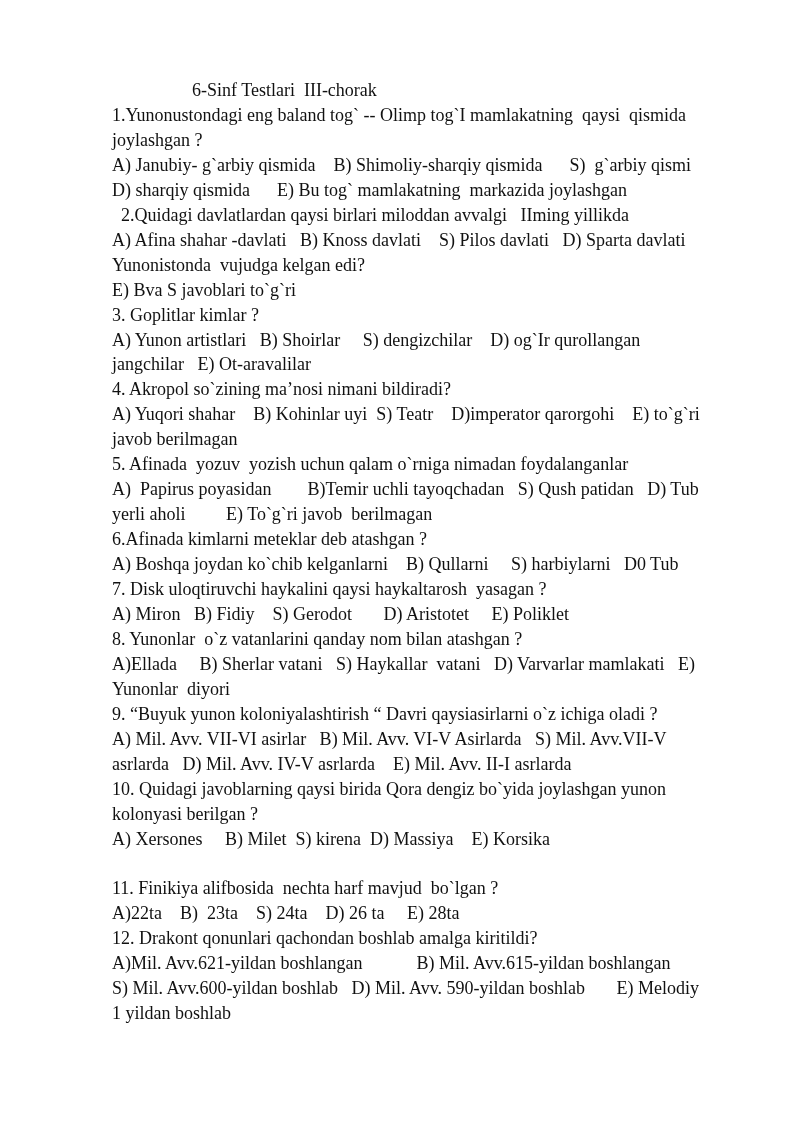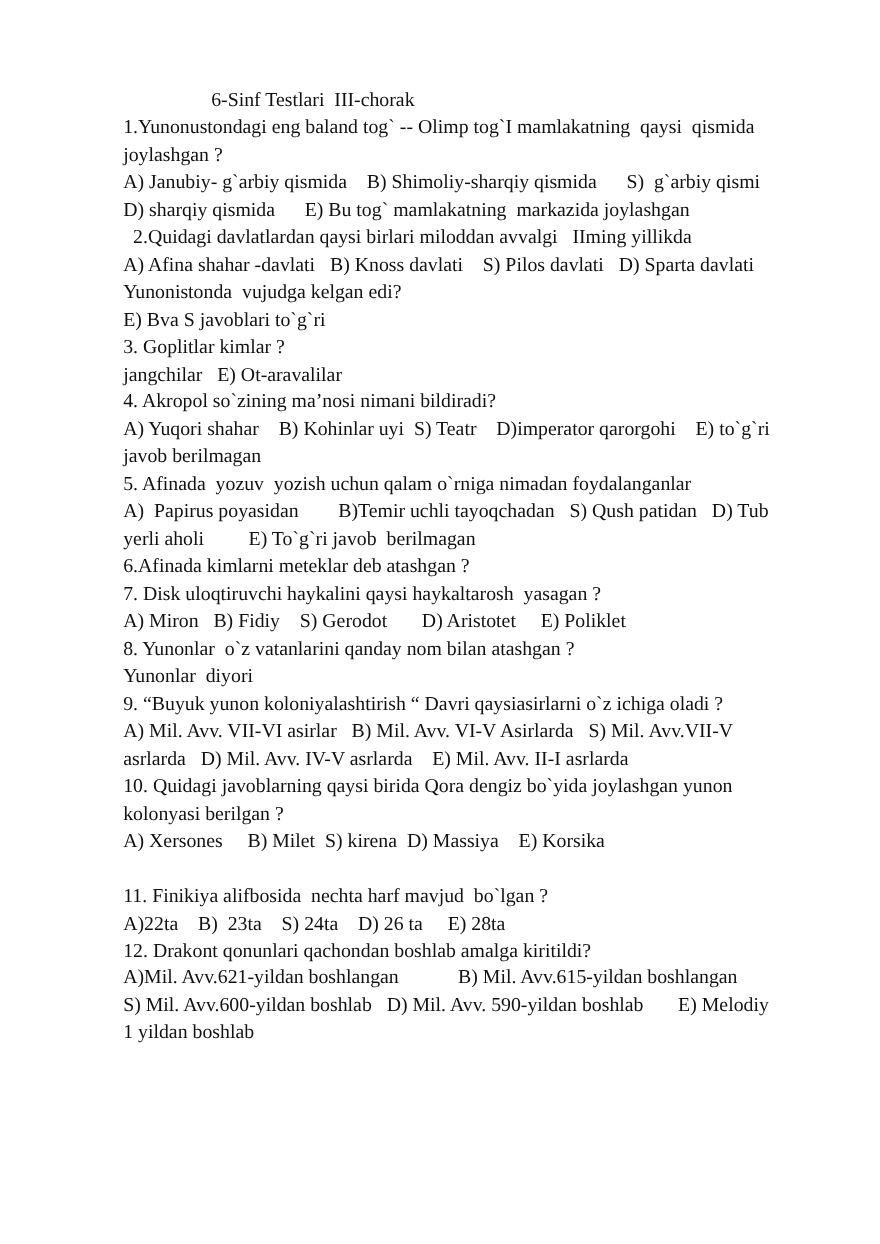--- a/index.html
+++ b/index.html
@@ -36,31 +36,34 @@
   <div id="content">
       <div class="line">1.Yunonustondagi eng baland tog` -- Olimp tog`I mamlakatning  qaysi  qismida</div>
       <div class="line">joylashgan ?</div>
       <div class="line">A) Janubiy- g`arbiy qismida    B) Shimoliy-sharqiy qismida      S)  g`arbiy qismi</div>
       <div class="line">D) sharqiy qismida      E) Bu tog` mamlakatning  markazida joylashgan</div>
       <div class="line">  2.Quidagi davlatlardan qaysi birlari miloddan avvalgi   IIming yillikda</div>
       <div class="line">A) Afina shahar -davlati   B) Knoss davlati    S) Pilos davlati   D) Sparta davlati</div>
       <div class="line">Yunonistonda  vujudga kelgan edi?</div>
       <div class="line">E) Bva S javoblari to`g`ri</div>
       <div class="line">3. Goplitlar kimlar ?</div>
+      <div class="line">A) Yunon artistlari   B) Shoirlar     S) dengizchilar    D) og`Ir qurollangan</div>
       <div class="line">jangchilar   E) Ot-aravalilar</div>
       <div class="line">4. Akropol so`zining ma’nosi nimani bildiradi?</div>
       <div class="line">A) Yuqori shahar    B) Kohinlar uyi  S) Teatr    D)imperator qarorgohi    E) to`g`ri</div>
       <div class="line">javob berilmagan</div>
       <div class="line">5. Afinada  yozuv  yozish uchun qalam o`rniga nimadan foydalanganlar</div>
       <div class="line">A)  Papirus poyasidan        B)Temir uchli tayoqchadan   S) Qush patidan   D) Tub</div>
       <div class="line">yerli aholi         E) To`g`ri javob  berilmagan</div>
       <div class="line">6.Afinada kimlarni meteklar deb atashgan ?</div>
+      <div class="line">A) Boshqa joydan ko`chib kelganlarni    B) Qullarni     S) harbiylarni   D0 Tub</div>
       <div class="line">7. Disk uloqtiruvchi haykalini qaysi haykaltarosh  yasagan ?</div>
       <div class="line">A) Miron   B) Fidiy    S) Gerodot       D) Aristotet     E) Poliklet</div>
       <div class="line">8. Yunonlar  o`z vatanlarini qanday nom bilan atashgan ?</div>
+      <div class="line">A)Ellada     B) Sherlar vatani   S) Haykallar  vatani   D) Varvarlar mamlakati   E)</div>
       <div class="line">Yunonlar  diyori</div>
       <div class="line">9. “Buyuk yunon koloniyalashtirish “ Davri qaysiasirlarni o`z ichiga oladi ?</div>
       <div class="line">A) Mil. Avv. VII-VI asirlar   B) Mil. Avv. VI-V Asirlarda   S) Mil. Avv.VII-V</div>
       <div class="line">asrlarda   D) Mil. Avv. IV-V asrlarda    E) Mil. Avv. II-I asrlarda</div>
       <div class="line">10. Quidagi javoblarning qaysi birida Qora dengiz bo`yida joylashgan yunon</div>
       <div class="line">kolonyasi berilgan ?</div>
       <div class="line">A) Xersones     B) Milet  S) kirena  D) Massiya    E) Korsika</div>
       <div class="line"></div>
       <div class="line">11. Finikiya alifbosida  nechta harf mavjud  bo`lgan ?</div>
       <div class="line">A)22ta    B)  23ta    S) 24ta    D) 26 ta     E) 28ta</div>

